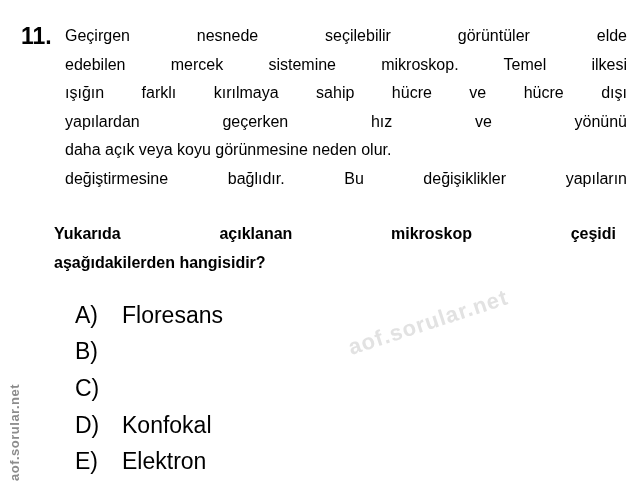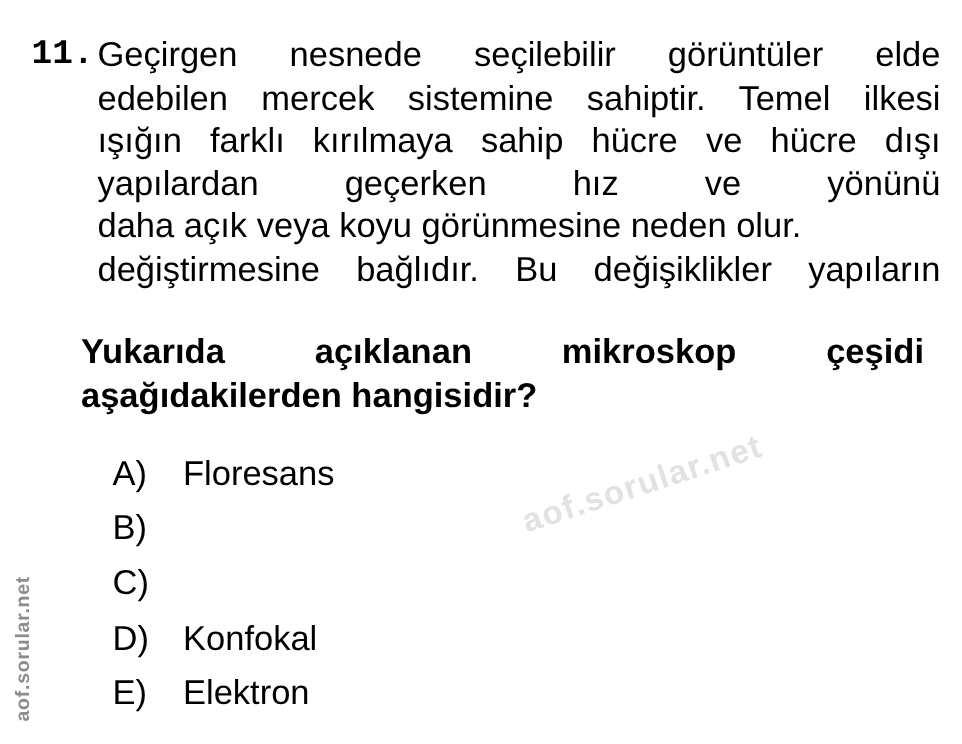--- a/index.html
+++ b/index.html
@@ -17,32 +17,31 @@
     color: #000000;
   }
   
   .qnum {
     position: absolute;
     left: 21px;
     top: 22px;
     font-size: 23px;
     font-weight: bold;
     line-height: 28.6px;
-    font-family: Liberation Mono, monospace;
   }
   
   .qtext {
     position: absolute;
     left: 65px;
     top: 22px;
     width: 562px;
   }
   .qtext .jline,
   .subq .jline {
-    font-size: 23px;
+    font-size: 16px;
     line-height: 28.6px;
     white-space: nowrap;
     text-align: justify;
     text-align-last: justify;
   }
   .qtext .jline.last,
   .subq .jline.last {
     text-align: left;
     text-align-last: left;
   }
@@ -102,21 +101,21 @@
 </style>
 </head>
 <body>
 
 <div class="page">
 
   <div class="qnum">11.</div>
 
   <div class="qtext">
     <div class="jline">Geçirgen nesnede seçilebilir görüntüler elde</div>
-    <div class="jline">edebilen mercek sistemine sahiptir. Temel ilkesi</div>
+    <div class="jline">edebilen mercek sistemine mikroskop. Temel ilkesi</div>
     <div class="jline">ışığın farklı kırılmaya sahip hücre ve hücre dışı</div>
     <div class="jline">yapılardan geçerken hız ve yönünü</div>
     <div class="jline last">daha açık veya koyu görünmesine neden olur.</div>
     <div class="jline">değiştirmesine bağlıdır. Bu değişiklikler yapıların</div>
   </div>
 
   <div class="subq">
     <div class="jline">Yukarıda açıklanan mikroskop çeşidi</div>
     <div class="jline last">aşağıdakilerden hangisidir?</div>
   </div>

